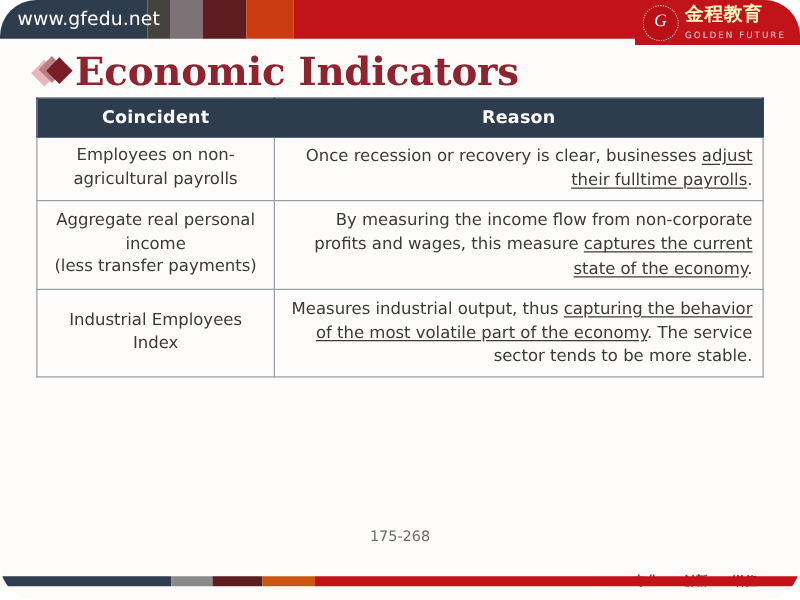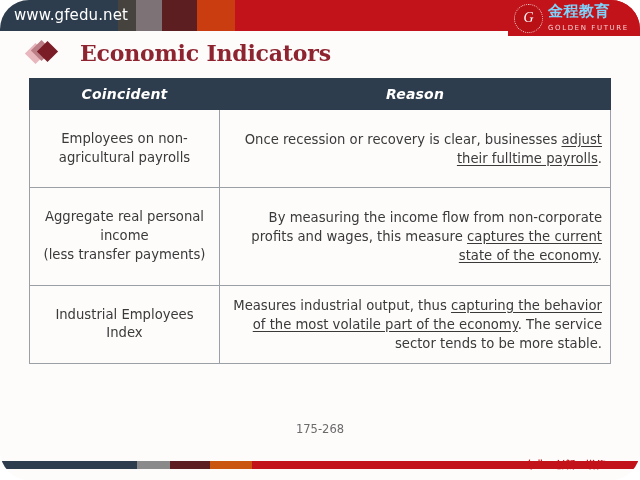--- a/index.html
+++ b/index.html
@@ -64,21 +64,21 @@
     font-size: 14px;
     font-style: italic;
     font-family: "Liberation Serif", serif;
     display: flex;
     align-items: center;
     justify-content: center;
     flex: 0 0 auto;
   }
   #logo-text { margin-left: 5px; line-height: 1; }
   #logo-cn {
-    color: #7dd3fc;
+    color: #fef9c3;
     font-size: 15px;
     font-weight: bold;
     letter-spacing: .5px;
     font-family: "DejaVu Sans", sans-serif;
   }
   #logo-en {
     color: #f3d0d2;
     font-size: 7px;
     letter-spacing: 1.6px;
     margin-top: 6px;
@@ -102,26 +102,25 @@
     position: absolute;
     width: 15px; height: 15px;
     transform: rotate(45deg);
   }
   #title-bullet .dm-back  { left: 2px;  top: 6px; background: #e8b6bd; }
   #title-bullet .dm-mid   { left: 8px;  top: 3px; background: #bb7d85; }
   #title-bullet .dm-front { left: 14px; top: 4px; background: #7a1d27; }
 
   #slide-title {
     color: #8e2430;
-    font-size: 22px;
+    font-size: 31px;
     font-weight: bold;
     font-family: "DejaVu Serif", serif;
     letter-spacing: -.2px;
     white-space: nowrap;
-    margin-left: 20px;
   }
 
   
   #tbl {
     position: absolute;
     left: 29px;
     top: 78px;
     width: 581px;
     border-collapse: collapse;
     table-layout: fixed;
@@ -132,31 +131,30 @@
     font-family: "DejaVu Sans", sans-serif;
   }
   #tbl thead th {
     background: #2e3d4d;
     color: #ffffff;
     font-size: 14px;
     font-weight: bold;
     height: 28px;
     border-color: #2e3d4d;
     letter-spacing: .2px;
-    font-style: italic;
   }
   .col-a { width: 190px; }
   .col-b { width: 391px; }
 
   td.cell-term {
     text-align: center;
     color: #3a3a3a;
     font-size: 13.2px;
     line-height: 1.42;
-    padding: 20px 6px;
+    padding: 6px 6px;
   }
   td.cell-reason {
     text-align: right;
     color: #3a3a3a;
     font-size: 13.2px;
     line-height: 1.45;
     padding: 6px 8px 6px 9px;
   }
   td.cell-reason u {
     text-decoration: underline;
@@ -198,21 +196,21 @@
   }
   #slogan .tick {
     width: 22px; height: 5px; background: #c3131a;
   }
   #slogan .txt {
     color: #c3131a;
     font-size: 10px;
     font-weight: bold;
     letter-spacing: .3px;
     white-space: nowrap;
-    font-family: Liberation Sans, sans-serif;
+    font-family: Liberation Mono, monospace;
   }
 </style>
 </head>
 <body>
 
 <div id="slide">
 
   <div id="header">
     <div class="hdr-band b-navy"></div>
     <div class="hdr-band b-dark"></div>

